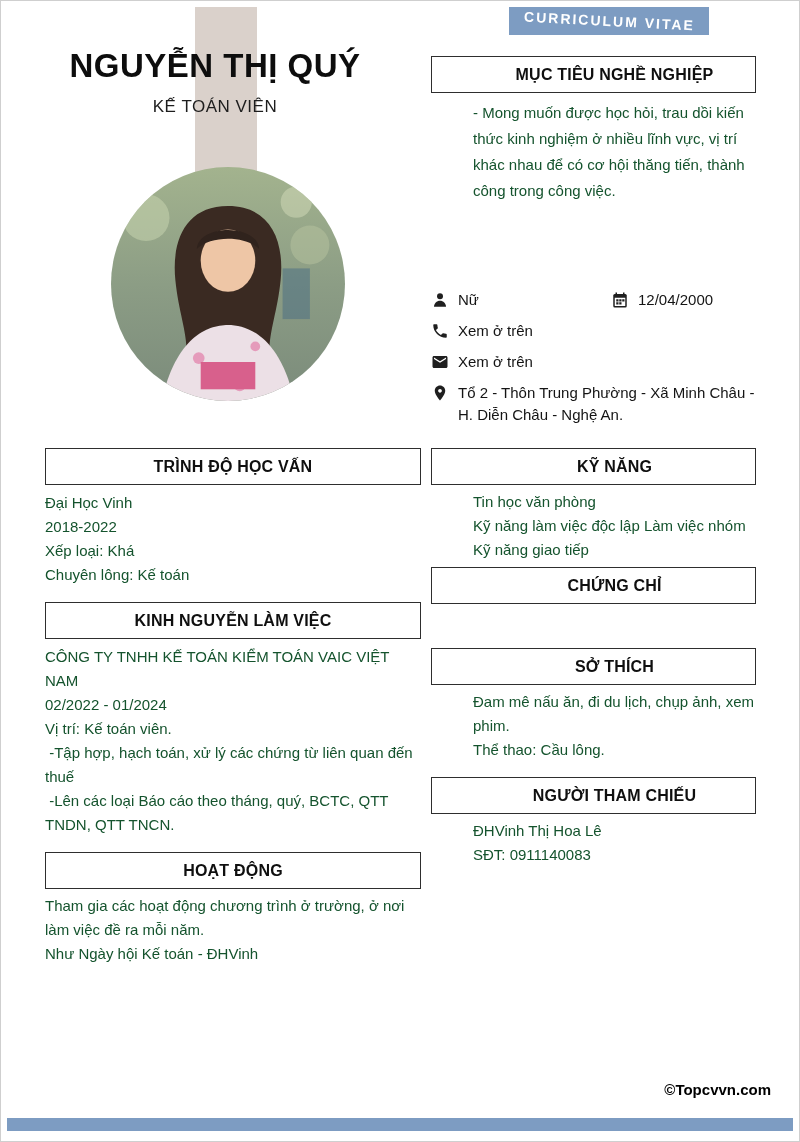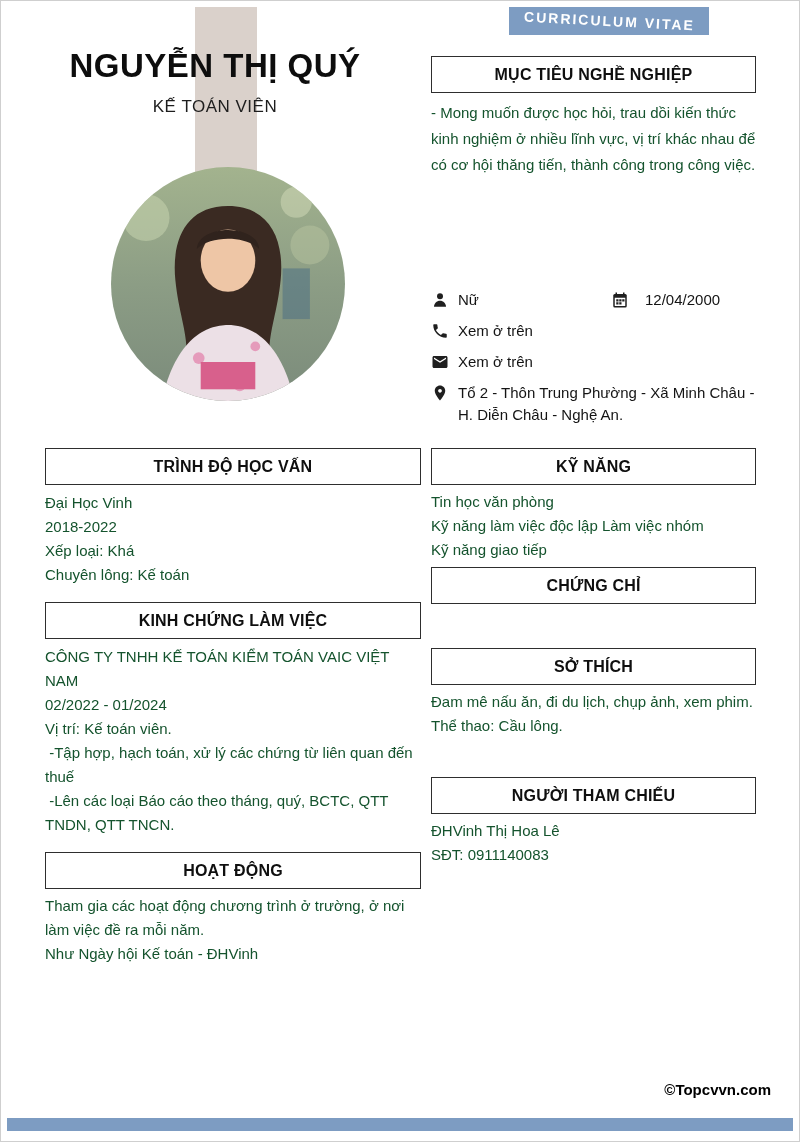--- a/index.html
+++ b/index.html
@@ -21,32 +21,32 @@
               font-size:17px; color:#1d1d1d; letter-spacing:.5px; z-index:2; }
 
   .photo { position:absolute; left:110px; top:166px; width:234px; height:234px;
            border-radius:50%; overflow:hidden; z-index:1; }
   .photo svg { width:100%; height:100%; display:block; }
 
   .sec-h { position:absolute; height:37px; border:1.5px solid #2e2e2e; background:#fff;
            display:flex; align-items:center; justify-content:center;
            font-size:16px; font-weight:bold; color:#0f0f0f; letter-spacing:.2px; }
   .col-l { left:44px; width:376px; }
-  .col-r { left:430px; width:325px; }
+  .col-r { left:430px; width:325px;padding-left:42px; }
 
   .sec-body { position:absolute; font-size:15px; color:#14532d; line-height:24px; }
   .line { white-space:pre-wrap; }
   .obj { line-height:26px; }
 
   .info { position:absolute; left:430px; top:288px; width:332px; }
   .info-row { position:relative; display:flex; gap:9px; margin-bottom:9px;
               font-size:15px; color:#141414; line-height:22px; }
   .info-row .ic { flex:0 0 18px; width:18px; height:18px; margin-top:2px; }
   .info-row .ic svg { width:18px; height:18px; display:block; }
-  .dob { position:absolute; left:180px; top:0; display:flex; gap:16px; }
+  .dob { position:absolute; left:180px; top:0; display:flex; gap:9px; }
   .dob .ic { flex:0 0 18px; width:18px; height:18px; margin-top:2px; }
 
   .credit { position:absolute; right:28px; top:1080px; font-size:15px; font-weight:600; color:#000; }
   .footbar { position:absolute; left:6px; right:6px; top:1117px; height:13px; background:var(--accent); }
 </style>
 </head>
 <body>
 
 <div class="page">
 
@@ -88,21 +88,21 @@
     <span>TRÌNH ĐỘ HỌC VẤN</span>
   </div>
   <div class="sec-body col-l" style="position:absolute; top:490px;">
     <div class="line">Đại Học Vinh</div>
     <div class="line">2018-2022</div>
     <div class="line">Xếp loại: Khá</div>
     <div class="line">Chuyên lông: Kế toán</div>
   </div>
 
   <div class="sec-h col-l" style="top:601px">
-    <span>KINH CHỨNG LÀM VIỆC</span>
+    <span>KINH NGUYỄN LÀM VIỆC</span>
   </div>
   <div class="sec-body col-l" style="position:absolute; top:644px;">
     <div class="line">CÔNG TY TNHH KẾ TOÁN KIỂM TOÁN VAIC VIỆT NAM</div>
     <div class="line">02/2022 - 01/2024</div>
     <div class="line">Vị trí: Kế toán viên.</div>
     <div class="line"> -Tập hợp, hạch toán, xử lý các chứng từ liên quan đến thuế</div>
     <div class="line"> -Lên các loại Báo cáo theo tháng, quý, BCTC, QTT TNDN, QTT TNCN.</div>
   </div>
 
   <div class="sec-h col-l" style="top:851px">

